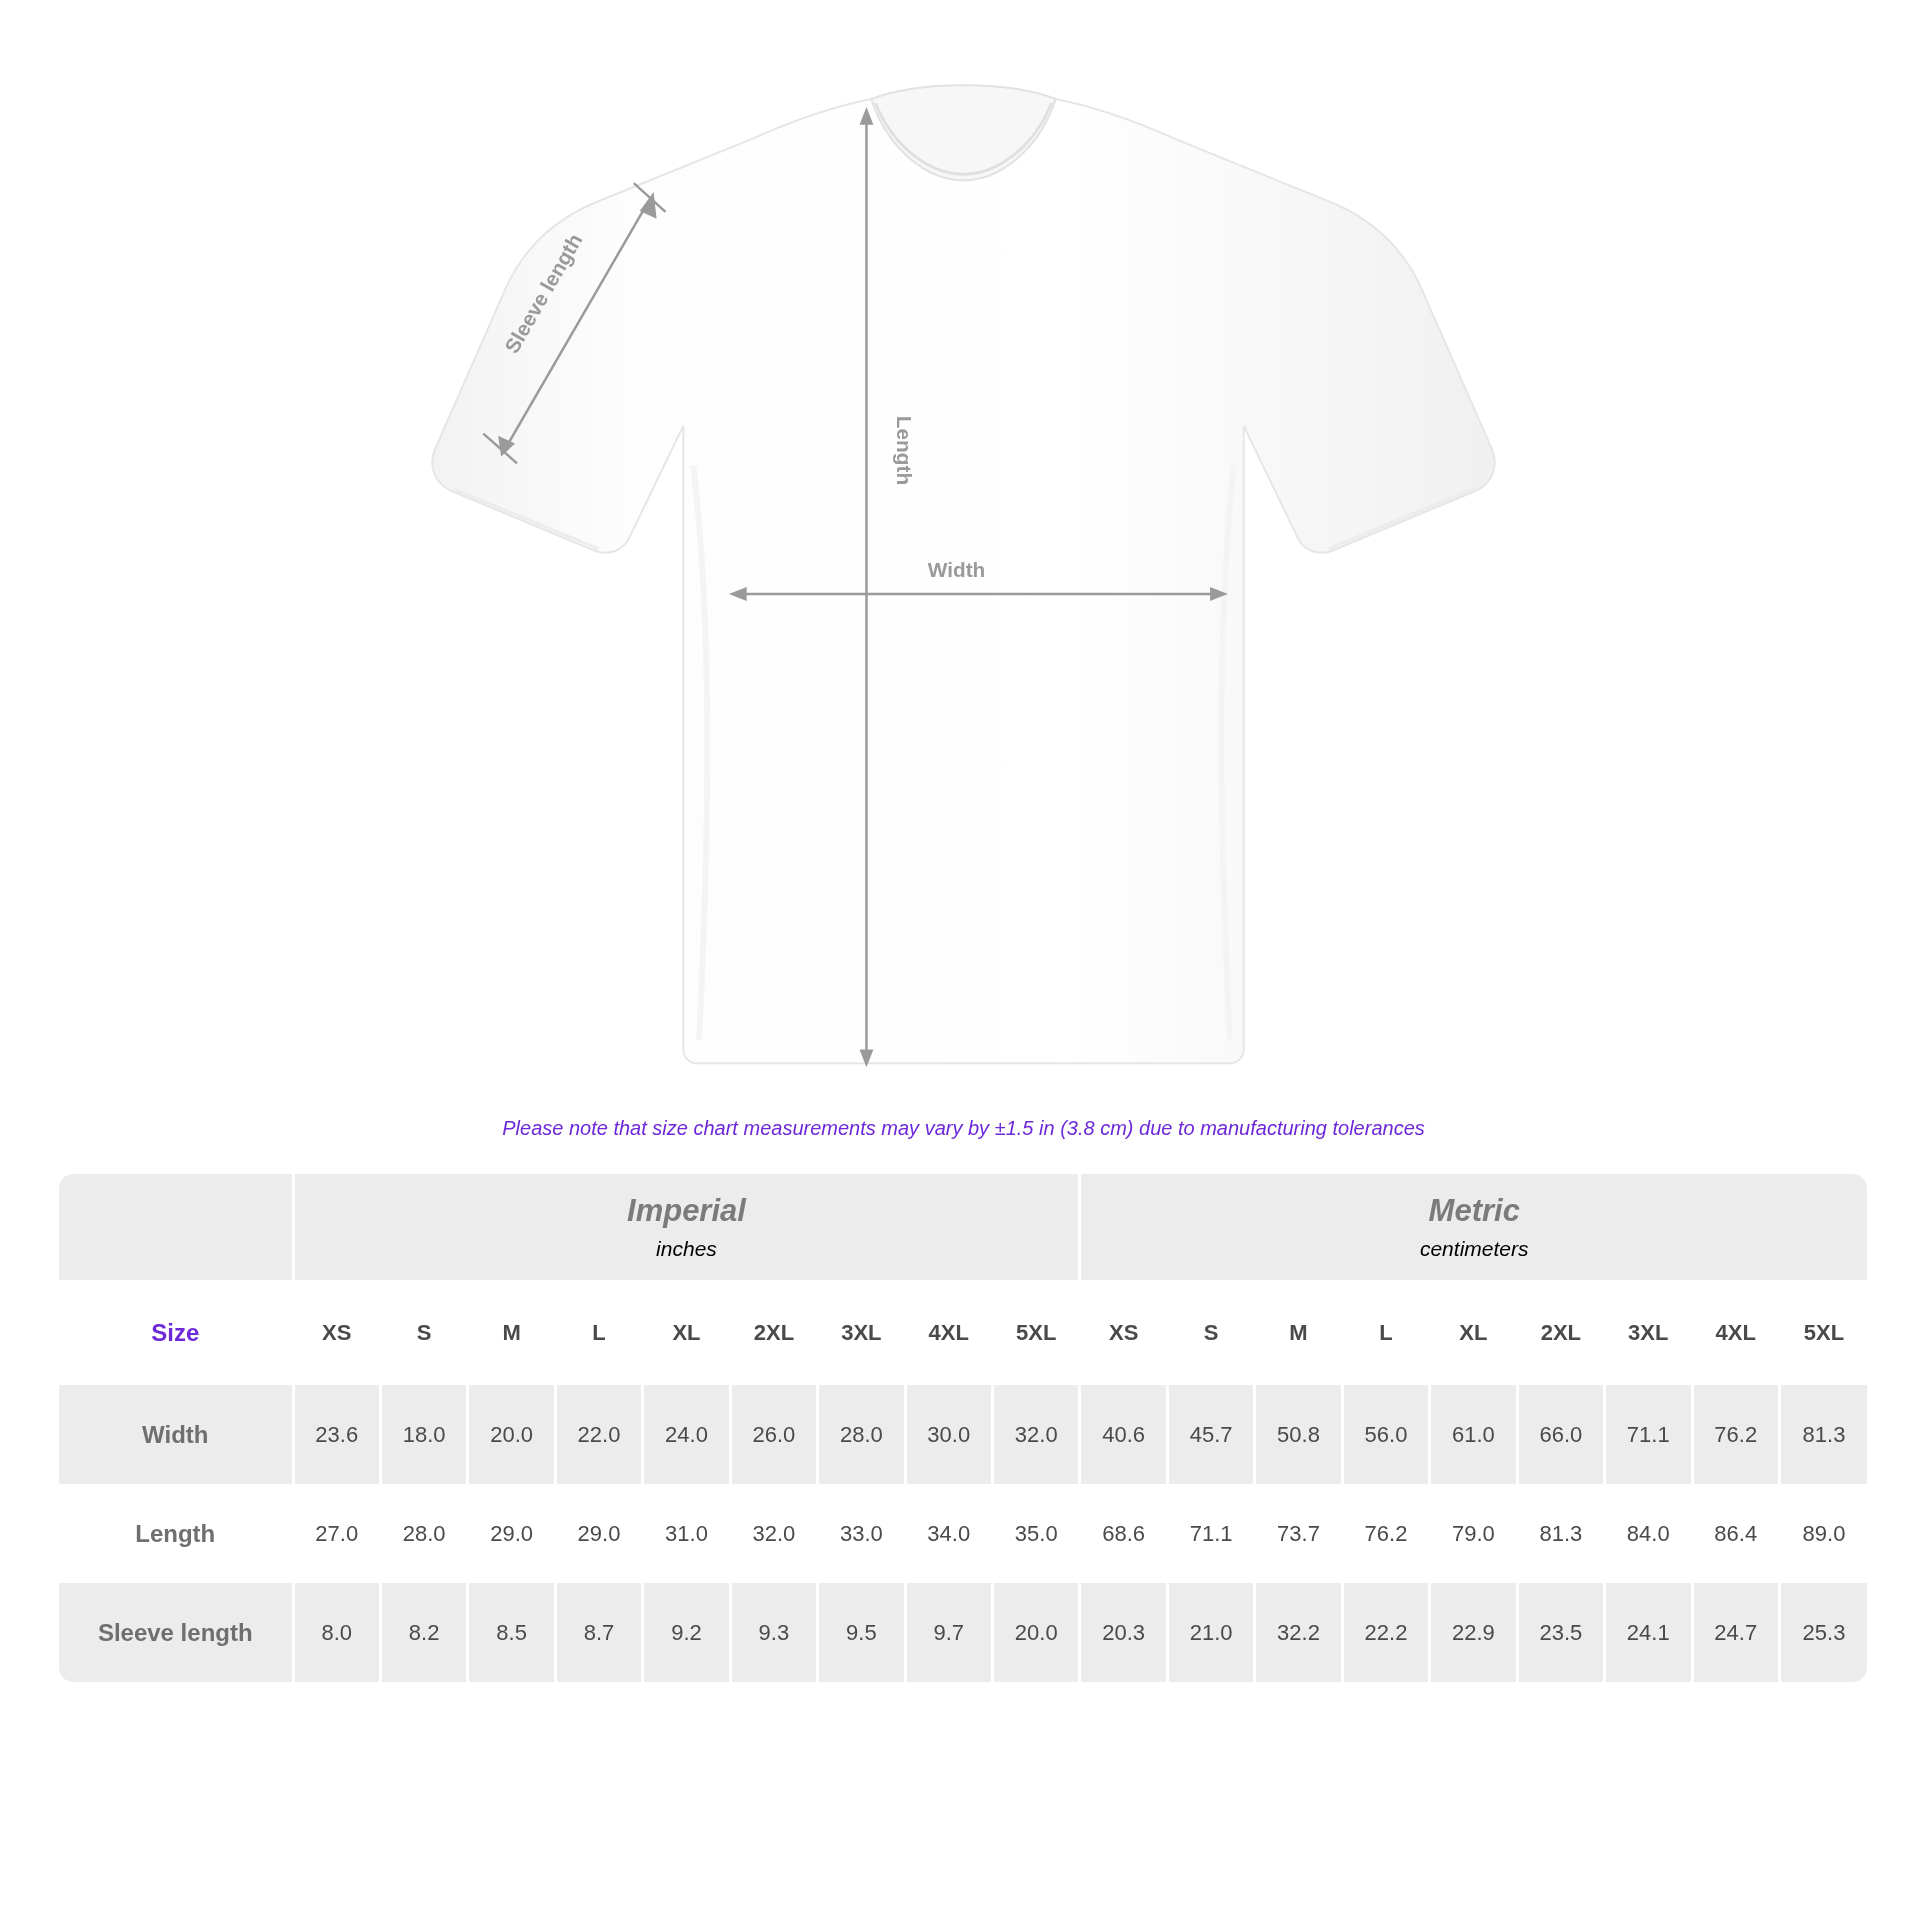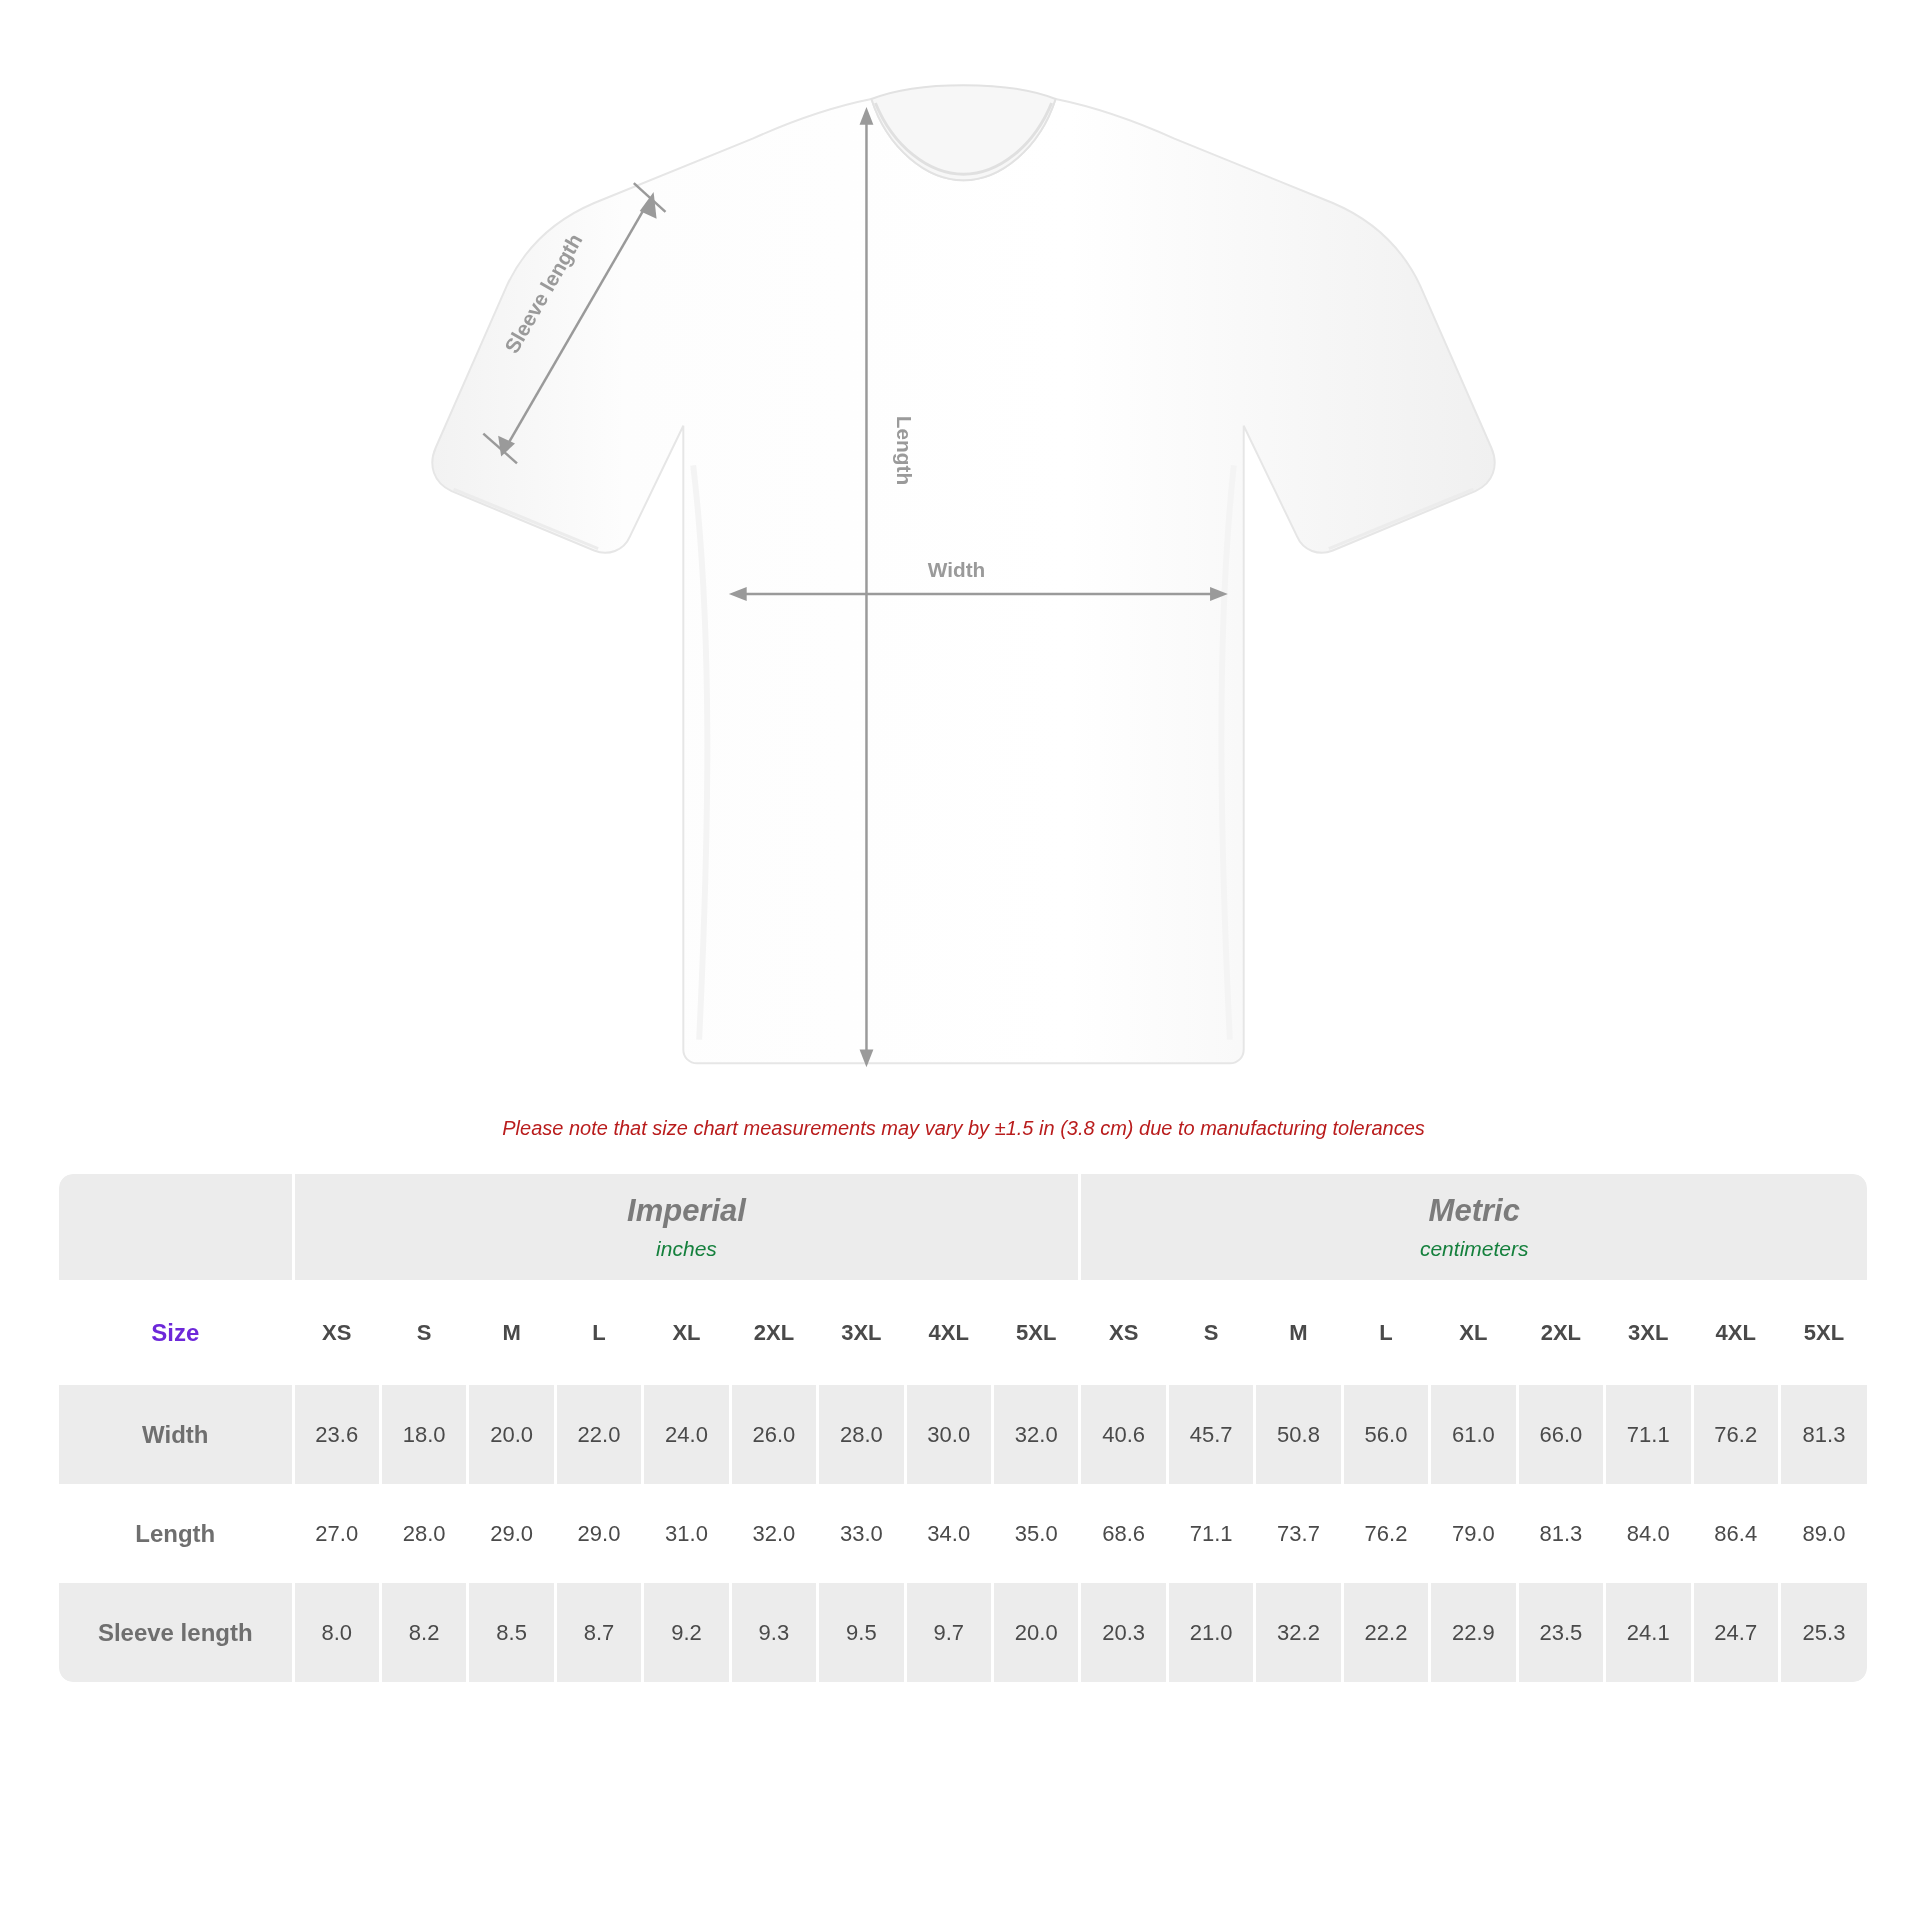--- a/index.html
+++ b/index.html
@@ -45,21 +45,21 @@
   }
   .chart-title {
     font-size: 38px;
     font-weight: bold;
     color: #222222;
     letter-spacing: 0px;
   }
   .chart-note {
     font-size: 20px;
     font-style: italic;
-    color: #b91c1c;
+    color: #6d28d9;
     margin-top: 18px;
   }
 
   
   .table-wrap {
     margin: 34px 59px 0 59px;
     width: 1808px;
     border-radius: 14px;
     overflow: hidden;
     background: #ffffff;
@@ -88,21 +88,21 @@
   .unit-name {
     font-size: 31px;
     font-weight: bold;
     font-style: italic;
     color: #7b7b7b;
     line-height: 1.15;
   }
   .unit-sub {
     font-size: 21px;
     font-style: italic;
-    color: #15803d;
+    color: #000000;
     margin-top: 8px;
   }
   
   .size-row td {
     height: 103px;
     background: #ffffff;
     font-size: 23px;
     font-weight: bold;
     color: #6f6f6f;
   }

